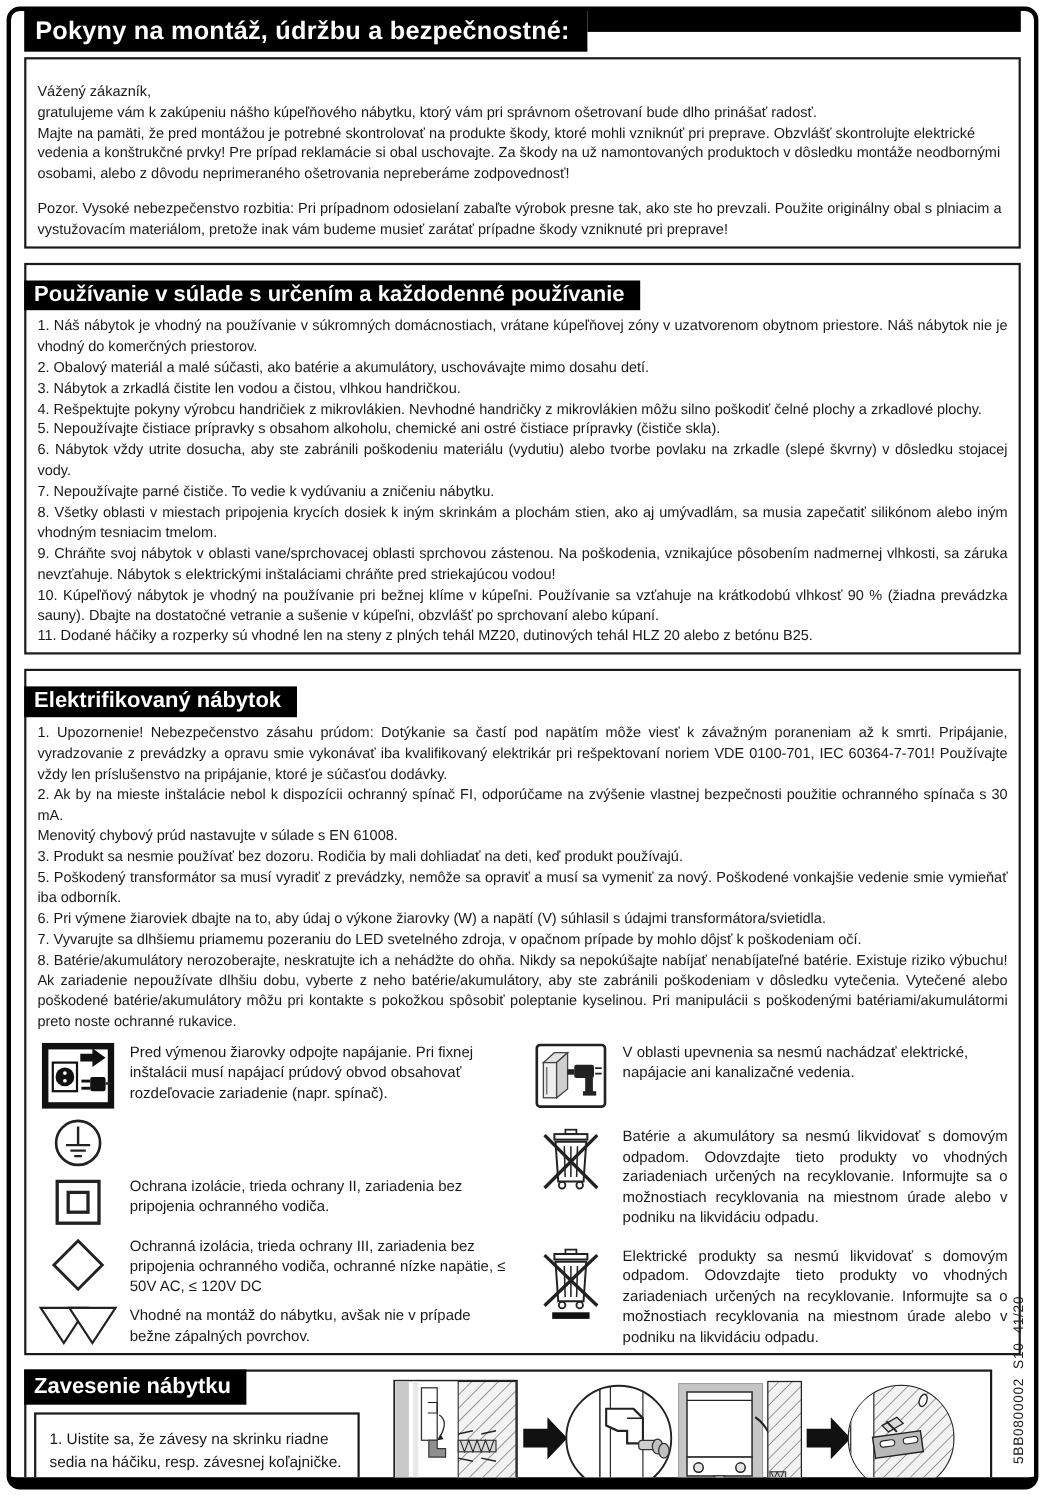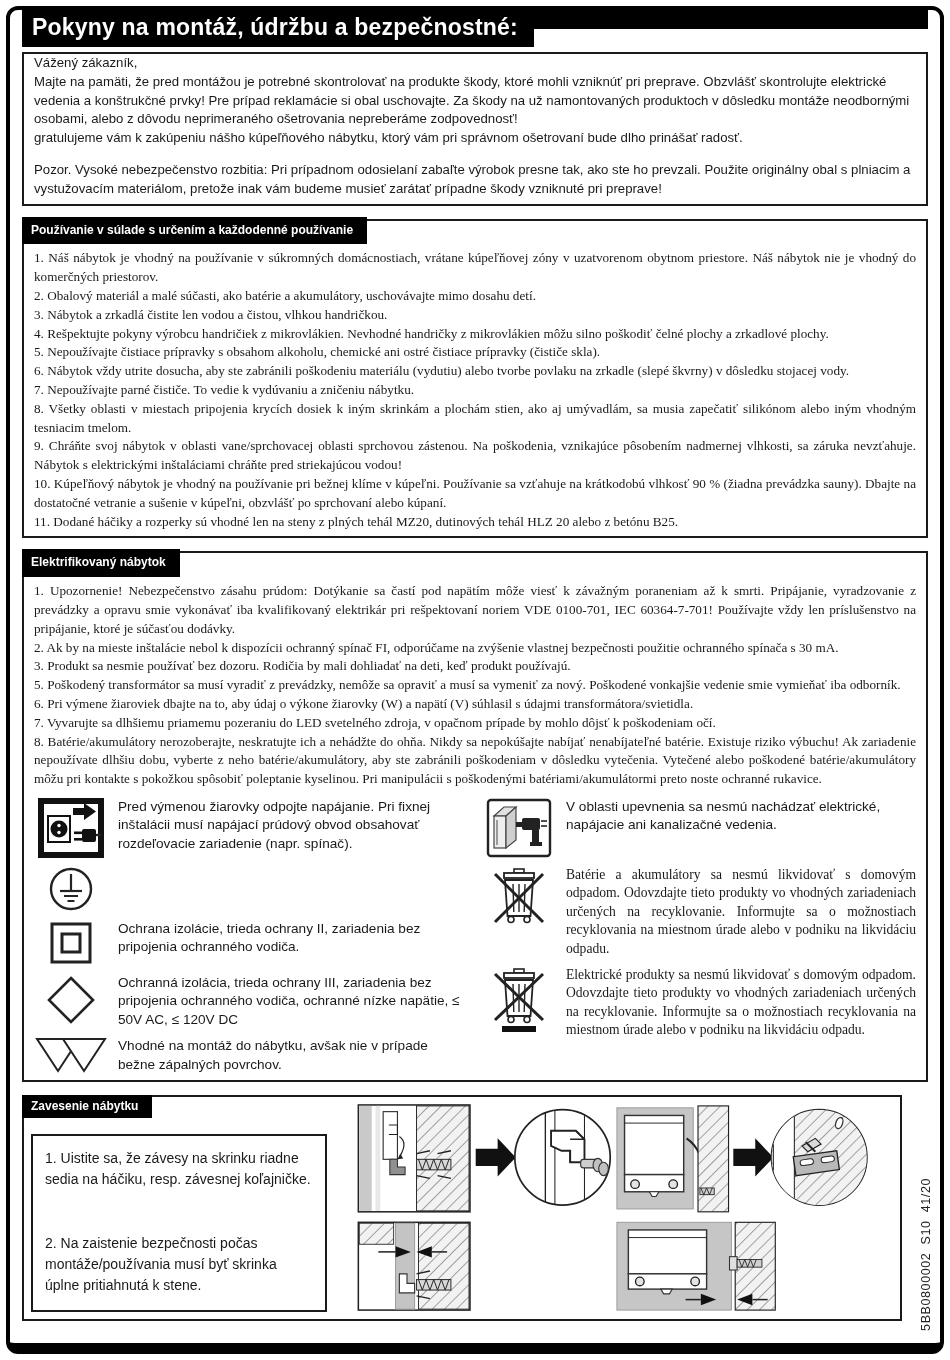--- a/index.html
+++ b/index.html
@@ -17,32 +17,32 @@
   
   .titlebar { display:flex; align-items:flex-start; margin:0 2px;text-align:right; }
   .title-tab {
     background:#000; color:#fff; font-weight:bold; font-size:23px;
     padding:4px 16px 6px 10px; white-space:nowrap; letter-spacing:.2px;
   }
   .titlebar-fill { flex:1; background:#000; height:19px; }
   
   .box {
     border:2px solid #1a1a1a; margin:5px 2px 13px 2px;
-    padding:0 10px 5px 10px; font-size:13.2px; line-height:18.8px;
+    padding:20px 10px 5px 10px; font-size:13.2px; line-height:18.8px;
   }
   .para { margin:0; }
-  .just { text-align:justify;font-family:Liberation Serif, serif; }
+  .just { text-align:justify; }
   .gap { height:13px; }
   .sec-h {
     display:inline-block; background:#000; color:#fff; font-weight:bold;
-    font-size:12px; padding:4px 14px 5px 9px; margin:-6px 0 5px -12px;
+    font-size:20px; padding:4px 14px 5px 9px; margin:-6px 0 5px -12px;
   }
   
   .sym-cols { display:flex; gap:14px; margin-top:9px; }
-  .sym-col { flex:1; display:flex; flex-direction:column; gap:8px; }
+  .sym-col { flex:1; display:flex; flex-direction:column; gap:8px;justify-content:space-between; }
   .sym-row { display:flex; gap:10px; align-items:flex-start; }
   .sym-icon { flex:0 0 74px; display:flex; justify-content:center; align-items:flex-start; }
   .sym-text { font-size:13.6px; line-height:18.4px; }
   
   .mount-box {
     border:2px solid #1a1a1a; margin:8px 28px 0 2px; padding:7px;
     display:flex; gap:10px; height:208px; box-sizing:content-box;
   }
   .mount-steps {
     width:296px; border:2px solid #1a1a1a; padding:12px 12px 14px 12px;
@@ -65,22 +65,22 @@
 
   <div class="titlebar">
     <div class="title-tab">Pokyny na montáž, údržbu a bezpečnostné:</div>
     <div class="titlebar-fill"></div>
   </div>
 
   <div class="box">
     <div>
 
     <p class="para">Vážený zákazník,</p>
+        <p class="para">gratulujeme vám k zakúpeniu nášho kúpeľňového nábytku, ktorý vám pri správnom ošetrovaní bude dlho prinášať radosť.</p>
         <p class="para">Majte na pamäti, že pred montážou je potrebné skontrolovať na produkte škody, ktoré mohli vzniknúť pri preprave. Obzvlášť skontrolujte elektrické vedenia a konštrukčné prvky! Pre prípad reklamácie si obal uschovajte. Za škody na už namontovaných produktoch v dôsledku montáže neodbornými osobami, alebo z dôvodu neprimeraného ošetrovania nepreberáme zodpovednosť!</p>
-        <p class="para">gratulujeme vám k zakúpeniu nášho kúpeľňového nábytku, ktorý vám pri správnom ošetrovaní bude dlho prinášať radosť.</p>
       </div>
     <div class="gap"></div>
     <p class="para">Pozor. Vysoké nebezpečenstvo rozbitia: Pri prípadnom odosielaní zabaľte výrobok presne tak, ako ste ho prevzali. Použite originálny obal s plniacim a vystužovacím materiálom, pretože inak vám budeme musieť zarátať prípadne škody vzniknuté pri preprave!</p>
   </div>
 
   <div class="box">
     <div class="sec-h">Používanie v súlade s určením a každodenné používanie</div>
     <div>
 
     <p class="para just">1. Náš nábytok je vhodný na používanie v súkromných domácnostiach, vrátane kúpeľňovej zóny v uzatvorenom obytnom priestore. Náš nábytok nie je vhodný do komerčných priestorov.</p>
@@ -96,20 +96,21 @@
         <p class="para just">11. Dodané háčiky a rozperky sú vhodné len na steny z plných tehál MZ20, dutinových tehál HLZ 20 alebo z betónu B25.</p>
       </div>
   </div>
 
   <div class="box">
     <div class="sec-h">Elektrifikovaný nábytok</div>
     <div>
 
     <p class="para just">1. Upozornenie! Nebezpečenstvo zásahu prúdom: Dotýkanie sa častí pod napätím môže viesť k závažným poraneniam až k smrti. Pripájanie, vyradzovanie z prevádzky a opravu smie vykonávať iba kvalifikovaný elektrikár pri rešpektovaní noriem VDE 0100-701, IEC 60364-7-701! Používajte vždy len príslušenstvo na pripájanie, ktoré je súčasťou dodávky.</p>
         <p class="para just">2. Ak by na mieste inštalácie nebol k dispozícii ochranný spínač FI, odporúčame na zvýšenie vlastnej bezpečnosti použitie ochranného spínača s 30 mA.</p>
+        <p class="para just">Menovitý chybový prúd nastavujte v súlade s EN 61008.</p>
         <p class="para just">3. Produkt sa nesmie používať bez dozoru. Rodičia by mali dohliadať na deti, keď produkt používajú.</p>
         <p class="para just">5. Poškodený transformátor sa musí vyradiť z prevádzky, nemôže sa opraviť a musí sa vymeniť za nový. Poškodené vonkajšie vedenie smie vymieňať iba odborník.</p>
         <p class="para just">6. Pri výmene žiaroviek dbajte na to, aby údaj o výkone žiarovky (W) a napätí (V) súhlasil s údajmi transformátora/svietidla.</p>
         <p class="para just">7. Vyvarujte sa dlhšiemu priamemu pozeraniu do LED svetelného zdroja, v opačnom prípade by mohlo dôjsť k poškodeniam očí.</p>
         <p class="para just">8. Batérie/akumulátory nerozoberajte, neskratujte ich a nehádžte do ohňa. Nikdy sa nepokúšajte nabíjať nenabíjateľné batérie. Existuje riziko výbuchu! Ak zariadenie nepoužívate dlhšiu dobu, vyberte z neho batérie/akumulátory, aby ste zabránili poškodeniam v dôsledku vytečenia. Vytečené alebo poškodené batérie/akumulátory môžu pri kontakte s pokožkou spôsobiť poleptanie kyselinou. Pri manipulácii s poškodenými batériami/akumulátormi preto noste ochranné rukavice.</p>
       </div>
 
     <div class="sym-cols">
 
       <div class="sym-col">

